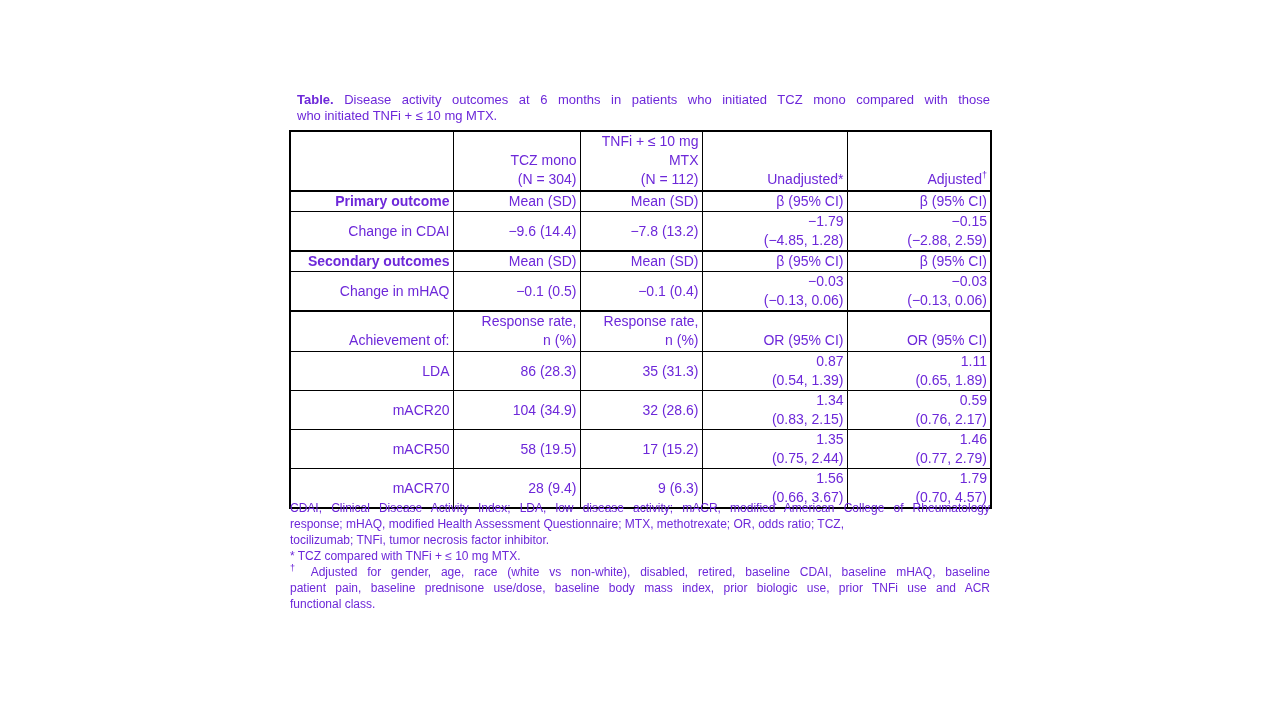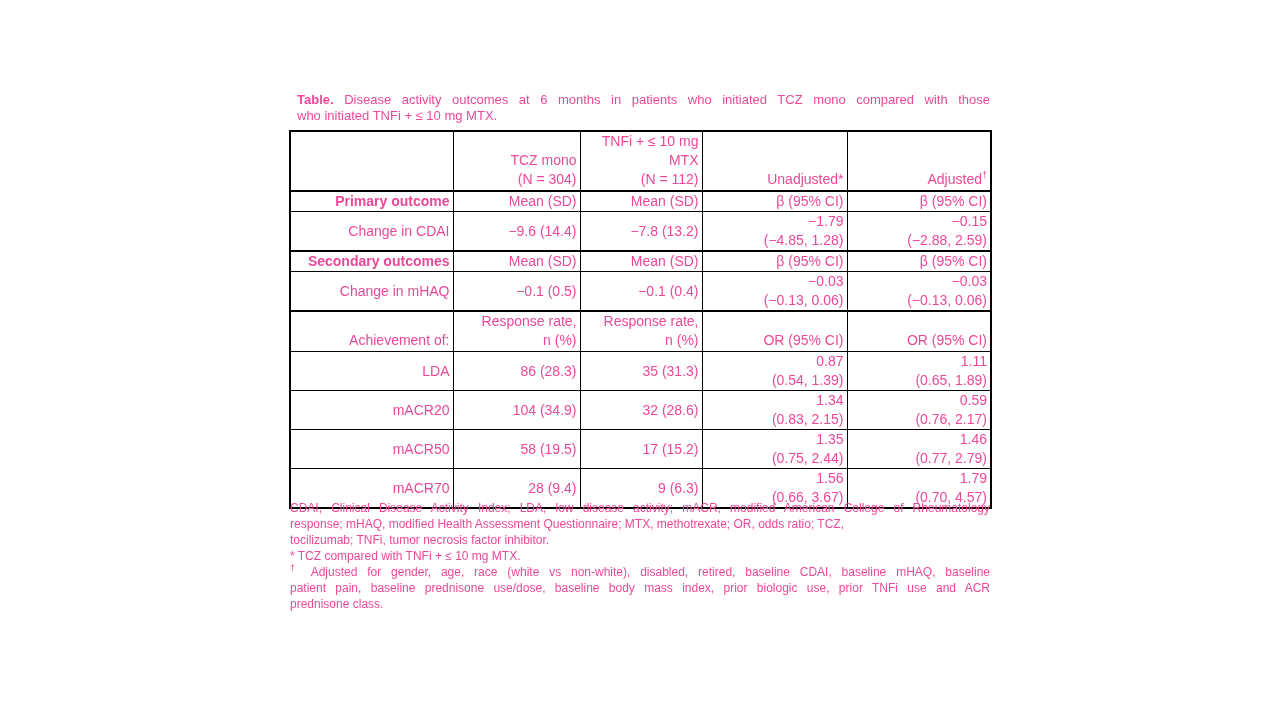--- a/index.html
+++ b/index.html
@@ -3,21 +3,21 @@
 <meta charset="utf-8">
 <style>
   * { margin: 0; padding: 0; box-sizing: border-box; }
   html, body { background: #ffffff; }
   .page {
     position: relative;
     width: 1280px;
     height: 720px;
     background: #ffffff;
     font-family: "Liberation Sans", "DejaVu Sans", sans-serif;
-    color: #ec4899;
+    color: #6d28d9;
     overflow: hidden;
   }
   .title-block {
     position: absolute;
     left: 297px;
     top: 92px;
     width: 693px;
     font-size: 13px;
     line-height: 16px;
   }
@@ -208,16 +208,16 @@
     </tbody>
   </table>
 
   <div class="footnotes">
     <div class="jline">CDAI, Clinical Disease Activity Index; LDA, low disease activity; mACR, modified American College of Rheumatology</div>
     <div>response; mHAQ, modified Health Assessment Questionnaire; MTX, methotrexate; OR, odds ratio; TCZ,</div>
     <div>tocilizumab; TNFi, tumor necrosis factor inhibitor.</div>
     <div>* TCZ compared with TNFi + ≤ 10 mg MTX.</div>
     <div class="jline"><sup>†</sup> <span>Adjusted for gender, age, race (white vs non-white), disabled, retired, baseline CDAI, baseline mHAQ, baseline</span></div>
     <div class="jline">patient pain, baseline prednisone use/dose, baseline body mass index, prior biologic use, prior TNFi use and ACR</div>
-    <div>prednisone class.</div>
+    <div>functional class.</div>
   </div>
 
 </div>
 
 </body></html>

